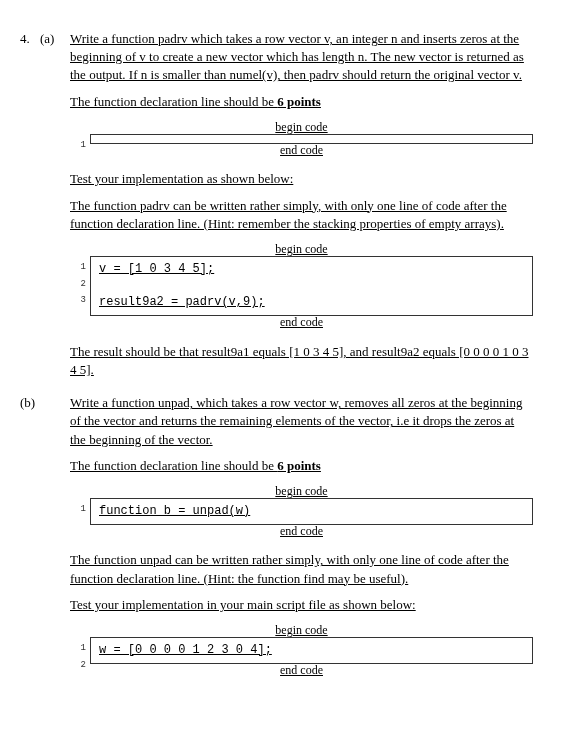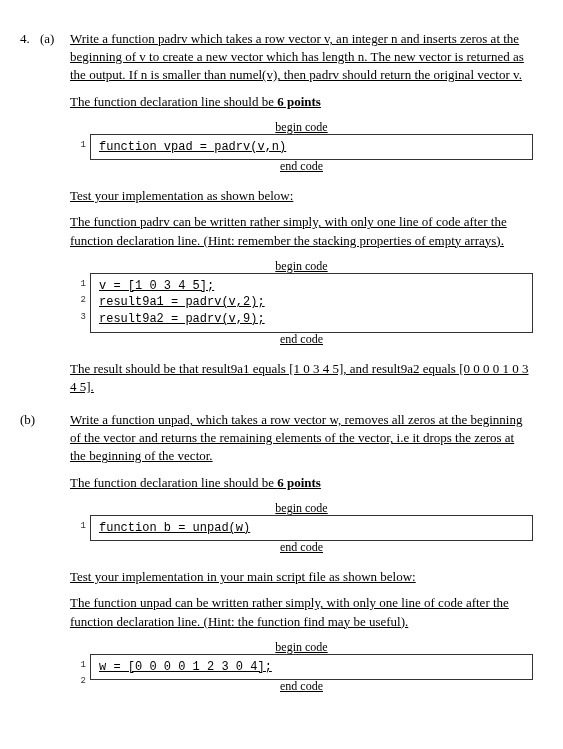--- a/index.html
+++ b/index.html
@@ -84,39 +84,39 @@
   <div class="content">
     <p>Write a function padrv which takes a row vector v, an integer n and inserts zeros at the beginning of v to create a new vector which has length n. The new vector is returned as the output. If n is smaller than numel(v), then padrv should return the original vector v.</p>
     <p><span>The function declaration line should be </span><b>6 points</b></p>
 
     <div class="codeblock">
       <div class="label-row top">
           <span class="label-left"></span>
           <span class="label-text">begin code</span>
           <span class="label-right"></span>
         </div>
-      <div class="code-box"><span class="ln">1</span><span>function vpad = padrv(v,n)</span></div>
+      <div class="code-box"><span class="ln">1</span></div>
       <div class="label-row">
           <span class="label-left"></span>
           <span class="label-text">end code</span>
           <span class="label-right"></span>
         </div>
     </div>
 
     <p>Test your implementation as shown below:</p>
     <p>The function padrv can be written rather simply, with only one line of code after the function declaration line. (Hint: remember the stacking properties of empty arrays).</p>
 
     <div class="codeblock">
       <div class="label-row top">
           <span class="label-left"></span>
           <span class="label-text">begin code</span>
           <span class="label-right"></span>
         </div>
       <div class="code-box"><span class="ln">1</span><span>v = [1 0 3 4 5];</span>
-<span class="ln">2</span><span>result9a1 = padrv(v,2);</span>
+<span class="ln">2</span>
 <span class="ln">3</span><span>result9a2 = padrv(v,9);</span></div>
       <div class="label-row">
           <span class="label-left"></span>
           <span class="label-text">end code</span>
           <span class="label-right"></span>
         </div>
     </div>
 
     <p>The result should be that result9a1 equals [1 0 3 4 5], and result9a2 equals [0 0 0 0 1 0 3 4 5].</p>
   </div>
@@ -136,22 +136,22 @@
           <span class="label-right"></span>
         </div>
       <div class="code-box"><span class="ln">1</span><span>function b = unpad(w)</span></div>
       <div class="label-row">
           <span class="label-left"></span>
           <span class="label-text">end code</span>
           <span class="label-right"></span>
         </div>
     </div>
 
+    <p>The function unpad can be written rather simply, with only one line of code after the function declaration line. (Hint: the function find may be useful).</p>
     <p>Test your implementation in your main script file as shown below:</p>
-    <p>The function unpad can be written rather simply, with only one line of code after the function declaration line. (Hint: the function find may be useful).</p>
 
     <div class="codeblock">
       <div class="label-row top">
           <span class="label-left"></span>
           <span class="label-text">begin code</span>
           <span class="label-right"></span>
         </div>
       <div class="code-box"><span class="ln">1</span><span>w = [0 0 0 0 1 2 3 0 4];</span>
 <span class="ln">2</span></div>
       <div class="label-row">

